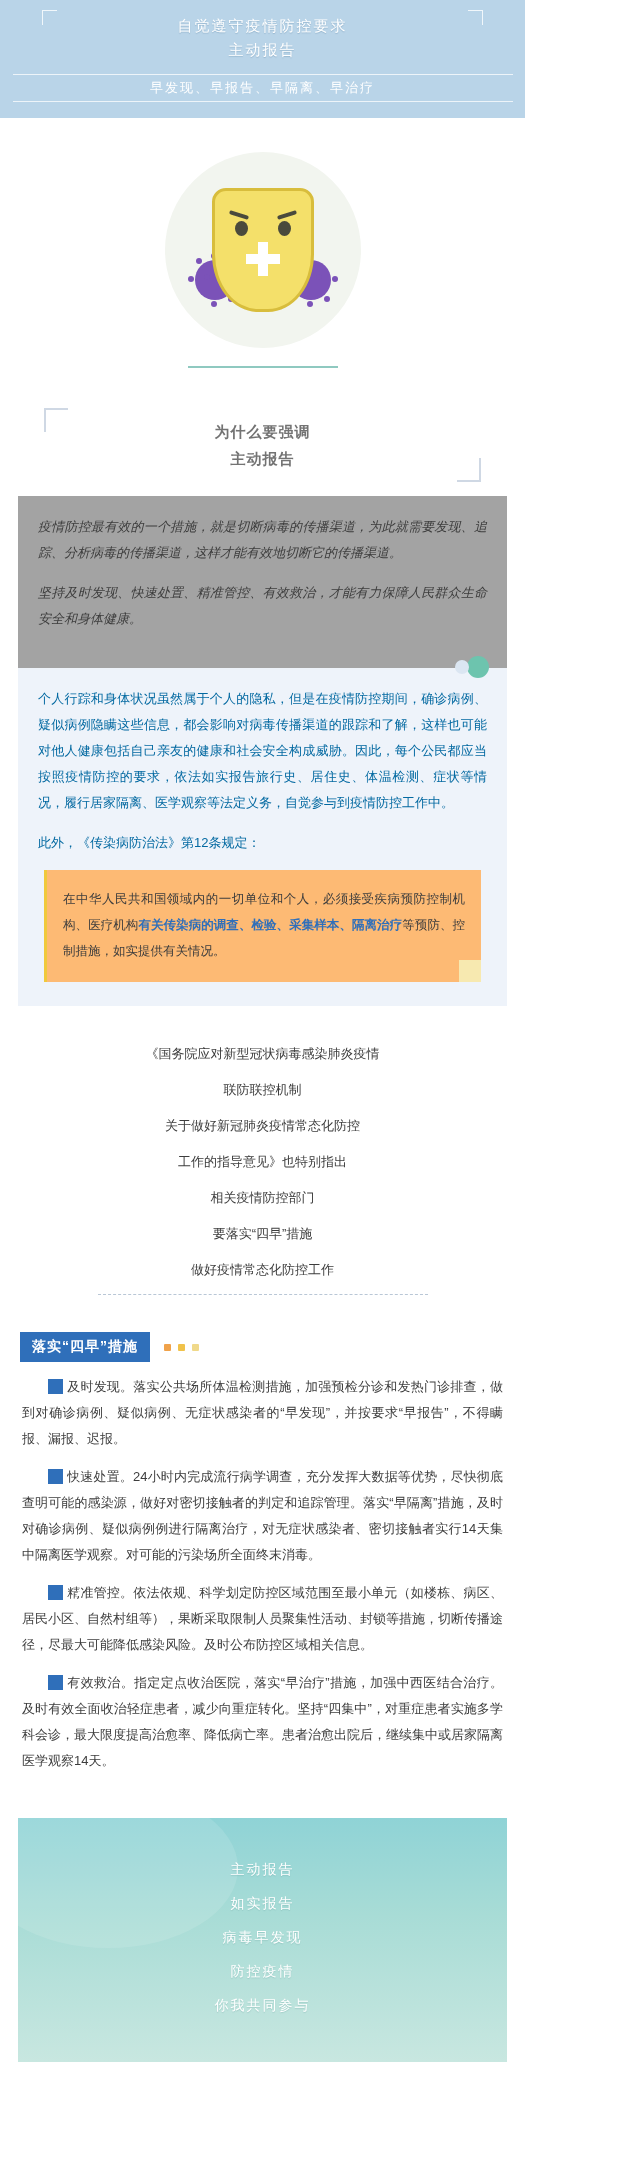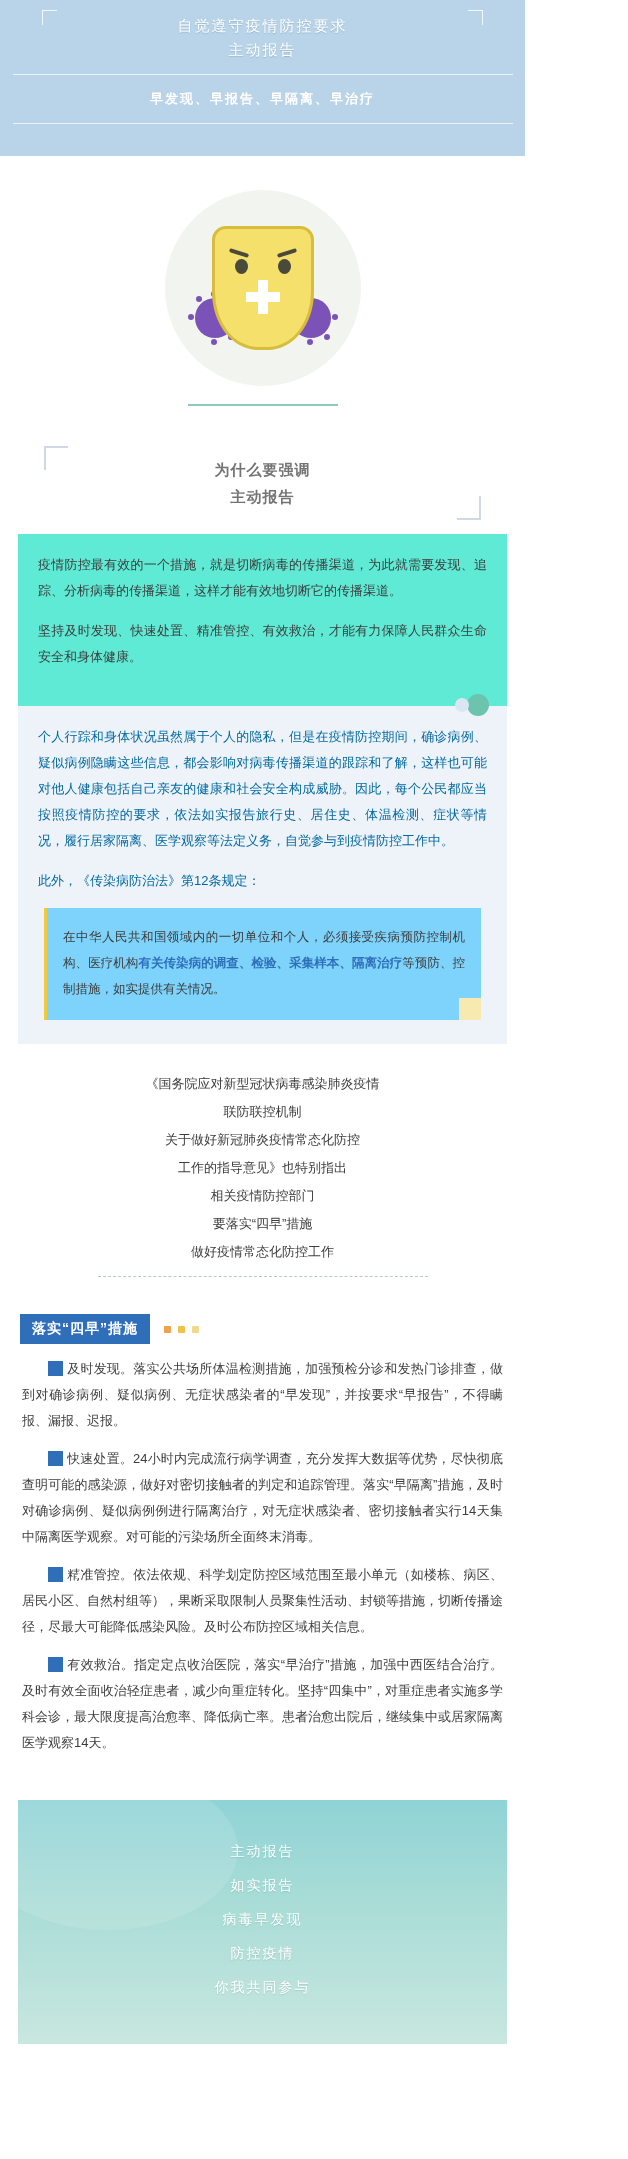--- a/index.html
+++ b/index.html
@@ -29,26 +29,25 @@
   }
   .header-title {
     color: #ffffff;
     font-size: 15px;
     line-height: 24px;
     letter-spacing: 2px;
     font-weight: normal;
     text-shadow: 0 1px 1px rgba(90,130,160,0.35);
   }
   .header-sub-box {
-    margin: 12px auto 16px auto;
+    margin: 12px auto 0 auto;
     width: 500px;
     border-top: 1px solid rgba(255,255,255,0.75);
     border-bottom: 1px solid rgba(255,255,255,0.75);
-    padding: 15px 0;
-    font-weight: bold;
+    padding: 4px 0;
   }
   .header-sub {
     color: #ffffff;
     font-size: 13px;
     letter-spacing: 2px;
   }
   .header-corner {
     position: absolute;
     width: 14px;
     height: 14px;
@@ -179,24 +178,25 @@
   .brk {
     position: absolute;
     width: 22px;
     height: 22px;
   }
   .brk.tl { left: 44px; top: 16px; border-left: 2px solid #cfd8e4; border-top: 2px solid #cfd8e4; }
   .brk.br { right: 44px; bottom: 14px; border-right: 2px solid #cfd8e4; border-bottom: 2px solid #cfd8e4; }
 
   
   .panel {
-    background: #5eead4;
+    background: #a3a3a3;
     margin: 0 18px;
     padding: 18px 20px 22px 20px;
     position: relative;
+    font-style: italic;
   }
   .panel p {
     margin: 0 0 14px 0;
     font-size: 13px;
     line-height: 26px;
     color: #3d3d3d;
     text-indent: 0;
     text-align: justify;
   }
   .panel p:last-child { margin-bottom: 0; }
@@ -228,21 +228,21 @@
   }
   .law-panel p {
     margin: 0 0 14px 0;
     font-size: 13px;
     line-height: 26px;
     color: #0369a1;
     text-align: justify;
   }
   .quote-box {
     margin: 6px 6px 0 6px;
-    background: #7dd3fc;
+    background: #fdba74;
     border-left: 3px solid #f0c93c;
     padding: 16px 16px 18px 16px;
     position: relative;
   }
   .quote-box p {
     margin: 0;
     font-size: 12.5px;
     line-height: 26px;
     color: #3d3d3d;
     text-align: justify;
@@ -262,20 +262,21 @@
 
   
   .policy {
     padding: 26px 40px 10px 40px;
     text-align: center;
   }
   .policy div {
     font-size: 13px;
     line-height: 28px;
     color: #3d3d3d;
+    margin-top: 8px;
   }
   .policy .dashed {
     margin: 10px auto 0 auto;
     width: 330px;
     border-top: 1px dashed #b9c7d6;
     height: 1px;
   }
 
   
   .measures-head {

